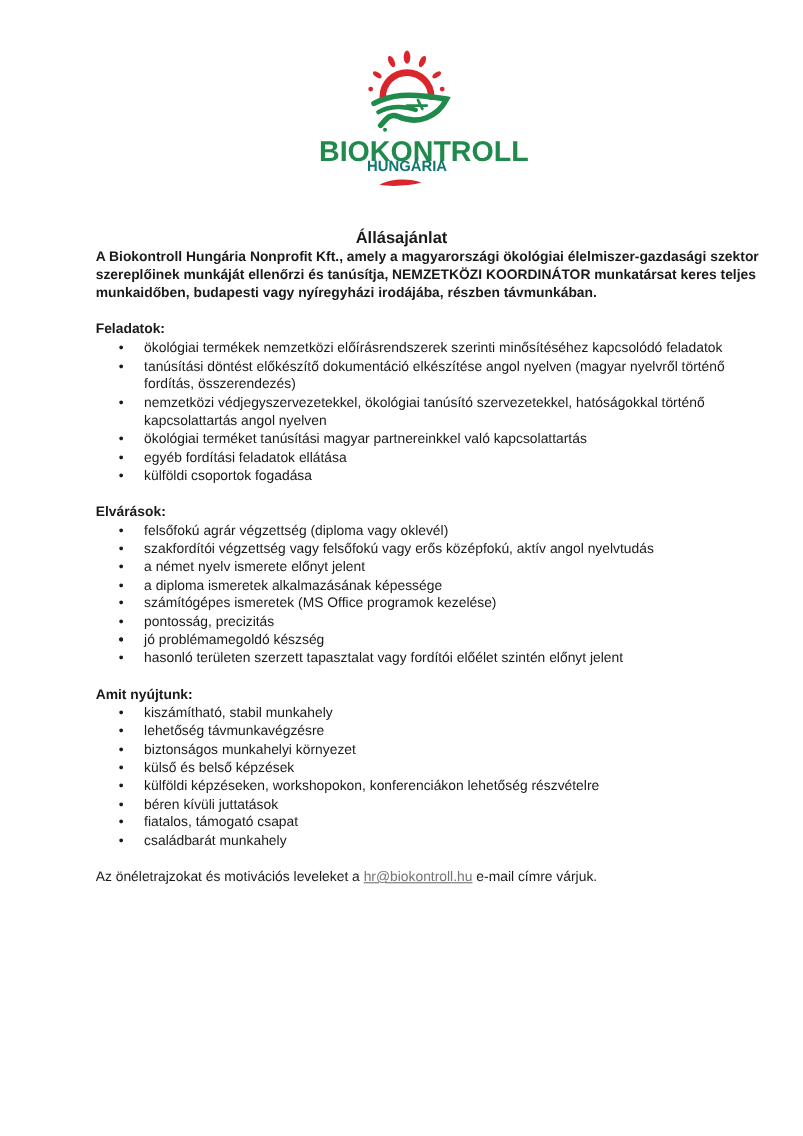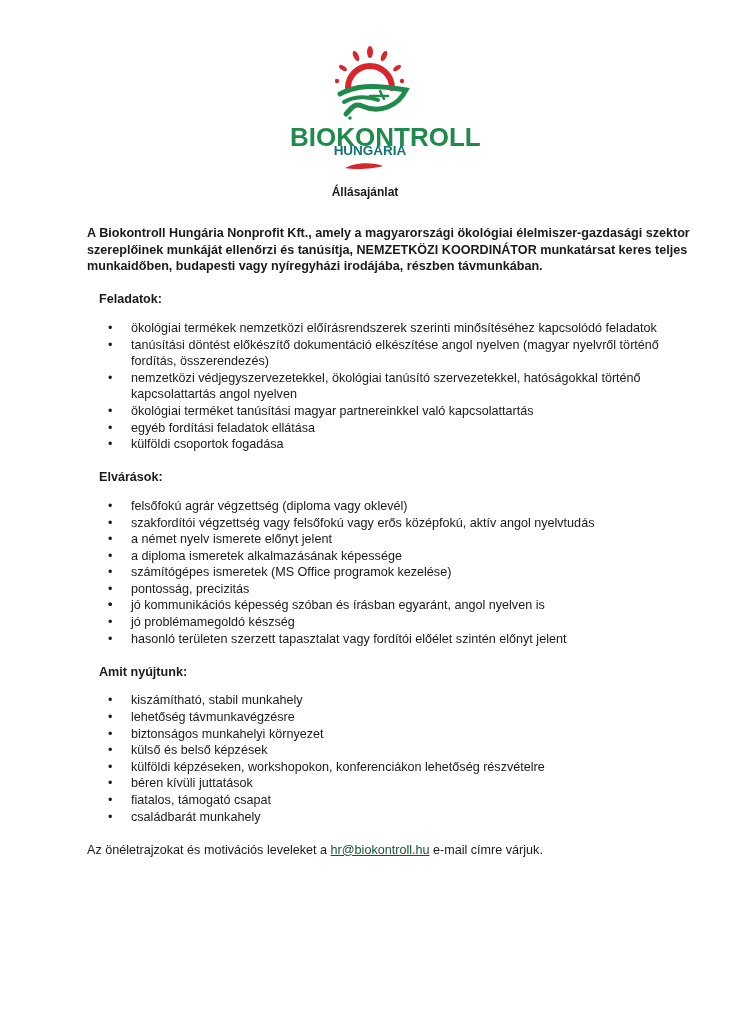--- a/index.html
+++ b/index.html
@@ -5,30 +5,30 @@
   html, body { margin: 0; padding: 0; background: #ffffff; }
   body { width: 730px; height: 1033px; position: relative; overflow: hidden;
          font-family: "Liberation Sans", sans-serif; color: #1a1a1a; font-size: 12.6px; }
   .logo { position: absolute; left: 310px; top: 44px; width: 120px; height: 120px; }
   .logo svg { display: block; }
   .brand1 { position: absolute; left: 290px; top: 122px; width: 160px; text-align: center;
             color: #1f8a4c; font-weight: bold; font-size: 26px; letter-spacing: 0px; }
   .brand2 { position: absolute; left: 290px; top: 143px; width: 160px; text-align: center;
             color: #0f766e; font-weight: bold; font-size: 13.5px; }
   .swoosh { position: absolute; left: 343px; top: 162px; width: 42px; height: 8px; }
-  .title { position: absolute; left: 0; top: 185px; width: 730px; text-align: center;
-           font-weight: bold; font-size: 12px; }
+  .title { position: absolute; left: 0; top: 208px; width: 730px; text-align: center;
+           font-weight: bold; font-size: 15px; }
   .content { position: absolute; left: 87px; top: 225px; width: 620px; line-height: 16.6px; }
   .intro { font-weight: bold; margin: 0 0 16.6px 0; }
-  .section-title { font-weight: bold; margin: 12px; }
+  .section-title { font-weight: bold; margin: 0; }
   ul { margin: 0 0 16.6px 0; padding: 0; list-style: none; }
   li { position: relative; padding-left: 44px; }
   li .bullet { position: absolute; left: 21px; top: 0; }
   .footer { margin: 0; }
-  .email { text-decoration: underline; color: #14532d; }
+  .email { text-decoration: underline; color: #737373; }
 </style>
 </head>
 <body>
 
 <div class="logo">
   <svg width="120" height="80" viewBox="0 0 120 80">
 
     <g fill="#d9262c">
       <ellipse cx="60" cy="8" rx="3" ry="6"></ellipse>
       <ellipse cx="46" cy="12" rx="2.6" ry="5.5" transform="rotate(-25 46 12)"></ellipse>
@@ -73,21 +73,21 @@
   <div>
     <p class="section-title">Elvárások:</p>
     <ul>
       <li><span class="bullet">•</span><span>felsőfokú agrár végzettség (diploma vagy oklevél)</span></li>
       <li><span class="bullet">•</span><span>szakfordítói végzettség vagy felsőfokú vagy erős középfokú, aktív angol nyelvtudás</span></li>
       <li><span class="bullet">•</span><span>a német nyelv ismerete előnyt jelent</span></li>
       <li><span class="bullet">•</span><span>a diploma ismeretek alkalmazásának képessége</span></li>
       <li><span class="bullet">•</span><span>számítógépes ismeretek (MS Office programok kezelése)</span></li>
       <li><span class="bullet">•</span><span>pontosság, precizitás</span></li>
       <li><span class="bullet">•</span></li>
-      <li><span class="bullet">•</span><span>jó kommunikációs képesség szóban és írásban egyaránt, angol nyelven is</span></li>
+      <li><span class="bullet">•</span></li>
       <li><span class="bullet">•</span><span>jó problémamegoldó készség</span></li>
       <li><span class="bullet">•</span><span>hasonló területen szerzett tapasztalat vagy fordítói előélet szintén előnyt jelent</span></li>
     </ul>
   </div>
 
   <div>
     <p class="section-title">Amit nyújtunk:</p>
     <ul>
       <li><span class="bullet">•</span><span>kiszámítható, stabil munkahely</span></li>
       <li><span class="bullet">•</span><span>lehetőség távmunkavégzésre</span></li>

